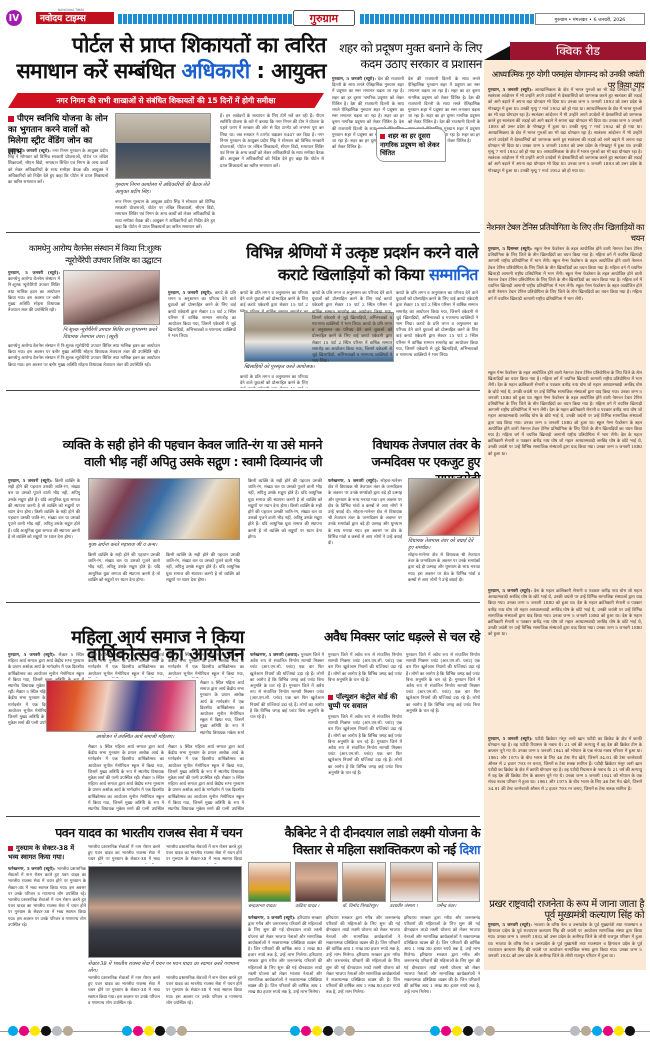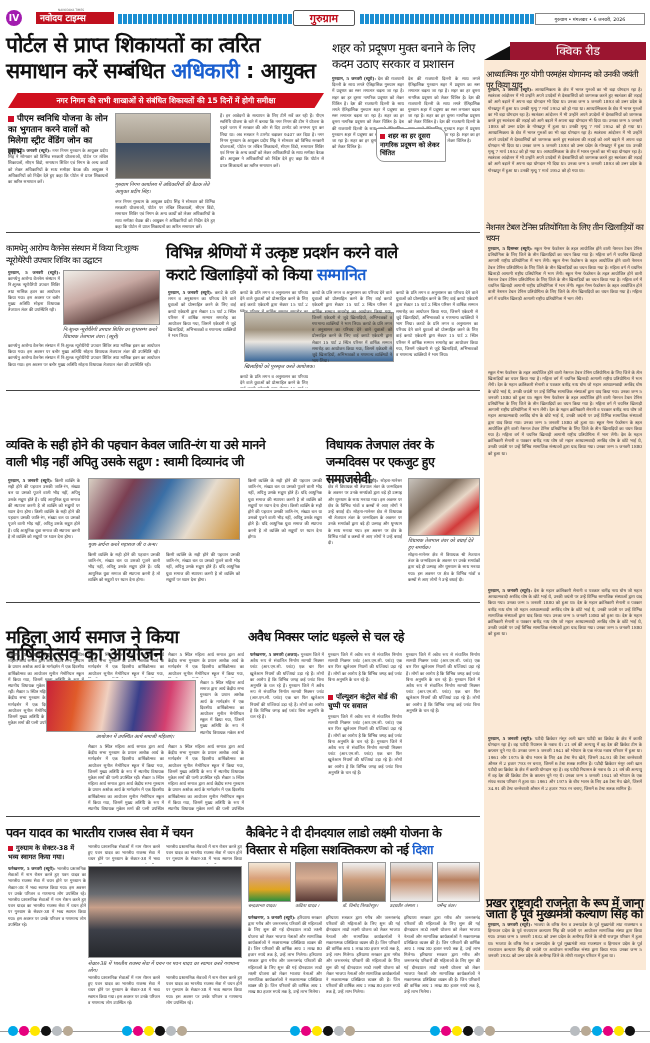--- a/index.html
+++ b/index.html
@@ -5,21 +5,21 @@
   * { box-sizing: border-box; margin: 0; padding: 0; }
   html, body { width: 650px; height: 1043px; background: #fff; overflow: hidden; }
   body { font-family: "DejaVu Sans", sans-serif; color: #222; position: relative; }
   .abs { position: absolute; }
   .bodytext {
     font-size: 4.2px; line-height: 6.2px; color: #333; text-align: justify;
     font-family: "DejaVu Serif", serif; overflow: hidden;
   }
   .photo { background: linear-gradient(135deg, #8a7a70 0%, #c8b9a8 40%, #5e5852 100%); border: 1px solid #999; }
   .caption { font-size: 5px; line-height: 7px; color: #333; font-style: italic; font-family: "DejaVu Serif", serif; }
-  .hl { font-family: "DejaVu Sans", sans-serif; font-weight: bold; color: #111; text-align: left; letter-spacing: -0.5px; }
+  .hl { font-family: "DejaVu Sans", sans-serif; font-weight: bold; color: #111; text-align: right; letter-spacing: -0.5px; }
   .blue { color: #1a5fd0; }
   .cream { background: #fbe9d6; }
   .bullet { display: inline-block; width: 6px; height: 6px; background: #d0102a; margin-right: 3px; vertical-align: middle; }
   .rule { background: #444; height: 1px; }
   .dot { display: inline-block; width: 10px; height: 10px; border-radius: 50%; margin-right: 1px; }
 </style>
 </head>
 <body>
 
 <div class="abs" style="left:0;top:0;width:650px;height:30px;">
@@ -98,21 +98,21 @@
     <span>स्कूल गेम्स फेडरेशन के तहत आयोजित होने वाली नेशनल टेबल टेनिस प्रतियोगिता के लिए जिले के तीन खिलाड़ियों का चयन किया गया है। महिला वर्ग में चयनित खिलाड़ी आगामी राष्ट्रीय प्रतियोगिता में भाग लेंगी।</span> <span>देश के महान क्रांतिकारी सेनानी व पत्रकार बारींद्र नाथ घोष जो महान आध्यात्मवादी अरविंद घोष के छोटे भाई थे, उनकी जयंती पर उन्हें विभिन्न सामाजिक संस्थाओं द्वारा याद किया गया। उनका जन्म 5 जनवरी 1880 को हुआ था।</span> <span>स्कूल गेम्स फेडरेशन के तहत आयोजित होने वाली नेशनल टेबल टेनिस प्रतियोगिता के लिए जिले के तीन खिलाड़ियों का चयन किया गया है। महिला वर्ग में चयनित खिलाड़ी आगामी राष्ट्रीय प्रतियोगिता में भाग लेंगी।</span> <span>देश के महान क्रांतिकारी सेनानी व पत्रकार बारींद्र नाथ घोष जो महान आध्यात्मवादी अरविंद घोष के छोटे भाई थे, उनकी जयंती पर उन्हें विभिन्न सामाजिक संस्थाओं द्वारा याद किया गया। उनका जन्म 5 जनवरी 1880 को हुआ था।</span> <span>स्कूल गेम्स फेडरेशन के तहत आयोजित होने वाली नेशनल टेबल टेनिस प्रतियोगिता के लिए जिले के तीन खिलाड़ियों का चयन किया गया है। महिला वर्ग में चयनित खिलाड़ी आगामी राष्ट्रीय प्रतियोगिता में भाग लेंगी।</span> <span>देश के महान क्रांतिकारी सेनानी व पत्रकार बारींद्र नाथ घोष जो महान आध्यात्मवादी अरविंद घोष के छोटे भाई थे, उनकी जयंती पर उन्हें विभिन्न सामाजिक संस्थाओं द्वारा याद किया गया। उनका जन्म 5 जनवरी 1880 को हुआ था।</span>
   </div>
   <div class="abs bodytext" style="left:4px;top:556px;width:154px;height:120px;">
     <span style="font-weight:bold;">गुरुग्राम, 5 जनवरी (ब्यूरो):</span> <span>देश के महान क्रांतिकारी सेनानी व पत्रकार बारींद्र नाथ घोष जो महान आध्यात्मवादी अरविंद घोष के छोटे भाई थे, उनकी जयंती पर उन्हें विभिन्न सामाजिक संस्थाओं द्वारा याद किया गया। उनका जन्म 5 जनवरी 1880 को हुआ था।</span> <span>देश के महान क्रांतिकारी सेनानी व पत्रकार बारींद्र नाथ घोष जो महान आध्यात्मवादी अरविंद घोष के छोटे भाई थे, उनकी जयंती पर उन्हें विभिन्न सामाजिक संस्थाओं द्वारा याद किया गया। उनका जन्म 5 जनवरी 1880 को हुआ था।</span> <span>देश के महान क्रांतिकारी सेनानी व पत्रकार बारींद्र नाथ घोष जो महान आध्यात्मवादी अरविंद घोष के छोटे भाई थे, उनकी जयंती पर उन्हें विभिन्न सामाजिक संस्थाओं द्वारा याद किया गया। उनका जन्म 5 जनवरी 1880 को हुआ था।</span>
   </div>
 
   <div class="abs bodytext" style="left:4px;top:704px;width:154px;height:160px;">
     <span style="font-weight:bold;">गुरुग्राम, 5 जनवरी (ब्यूरो):</span> <span>पटौदी क्रिकेटर मंसूर अली खान पटौदी का क्रिकेट के क्षेत्र में काफी योगदान रहा है। वह पटौदी रियासत के नवाब थे। 21 वर्ष की अल्पायु में वह देश की क्रिकेट टीम के कप्तान चुने गए थे। उनका जन्म 5 जनवरी 1941 को भोपाल के एक संपन्न नवाब परिवार में हुआ था। 1961 और 1975 के बीच भारत के लिए 46 टेस्ट मैच खेले, जिसमें 34.91 की टेस्ट बल्लेबाजी औसत से 2 हजार 793 रन बनाए, जिसमें 6 टेस्ट शतक शामिल हैं।</span> <span>पटौदी क्रिकेटर मंसूर अली खान पटौदी का क्रिकेट के क्षेत्र में काफी योगदान रहा है। वह पटौदी रियासत के नवाब थे। 21 वर्ष की अल्पायु में वह देश की क्रिकेट टीम के कप्तान चुने गए थे। उनका जन्म 5 जनवरी 1941 को भोपाल के एक संपन्न नवाब परिवार में हुआ था। 1961 और 1975 के बीच भारत के लिए 46 टेस्ट मैच खेले, जिसमें 34.91 की टेस्ट बल्लेबाजी औसत से 2 हजार 793 रन बनाए, जिसमें 6 टेस्ट शतक शामिल हैं।</span>
   </div>
 
-  <div class="abs hl" style="left:2px;top:866px;width:158px;font-size:12px;line-height:11px;font-weight:bold;">प्रखर राष्ट्रवादी राजनेता के रूप में जाना जाता है पूर्व मुख्यमंत्री कल्याण सिंह को</div>
+  <div class="abs hl" style="left:2px;top:866px;width:158px;font-size:10px;line-height:11px;font-weight:normal;">प्रखर राष्ट्रवादी राजनेता के रूप में जाना जाता है पूर्व मुख्यमंत्री कल्याण सिंह को</div>
   <div class="abs bodytext" style="left:4px;top:890px;width:154px;height:46px;">
     <span style="font-weight:bold;">गुरुग्राम, 5 जनवरी (ब्यूरो):</span> <span>भाजपा के वरिष्ठ नेता व उत्तरप्रदेश के पूर्व मुख्यमंत्री तथा राजस्थान व हिमाचल प्रदेश के पूर्व राज्यपाल कल्याण सिंह की जयंती पर आयोजन सामाजिक संस्था द्वारा किया गया। उनका जन्म 5 जनवरी 1932 को उत्तर प्रदेश के अलीगढ़ जिले के लोधी राजपूत परिवार में हुआ था।</span> <span>भाजपा के वरिष्ठ नेता व उत्तरप्रदेश के पूर्व मुख्यमंत्री तथा राजस्थान व हिमाचल प्रदेश के पूर्व राज्यपाल कल्याण सिंह की जयंती पर आयोजन सामाजिक संस्था द्वारा किया गया। उनका जन्म 5 जनवरी 1932 को उत्तर प्रदेश के अलीगढ़ जिले के लोधी राजपूत परिवार में हुआ था।</span>
   </div>
 </div>
 
 <div class="abs rule" style="left:6px;top:232px;width:474px;"></div>
 <div class="abs hl" style="left:6px;top:242px;width:155px;font-size:8.3px;line-height:12px;font-weight:normal;">कामधेनु आरोग्य वैलनेस संस्थान में किया नि:शुल्क न्यूरोथैरेपी उपचार शिविर का उद्घाटन</div>
 <div class="abs bodytext" style="left:8px;top:270px;width:52px;height:72px;">
   <span style="font-weight:bold;">गुरुग्राम, 5 जनवरी (ब्यूरो):</span> <span>कामधेनु आरोग्य वैलनेस संस्थान में नि:शुल्क न्यूरोथैरेपी उपचार शिविर तथा मासिक हवन का आयोजन किया गया। इस अवसर पर बतौर मुख्य अतिथि सोहना विधायक तेजपाल तंवर की उपस्थिति रही।</span>
 </div>

